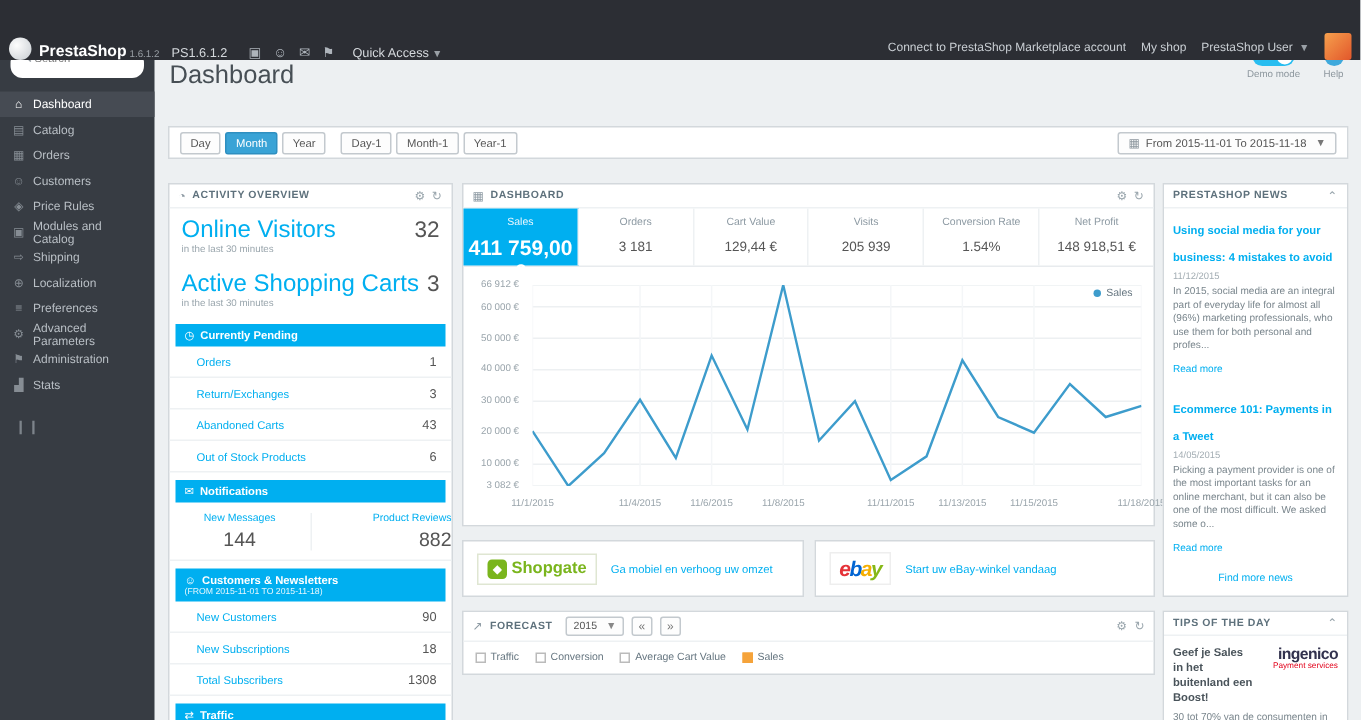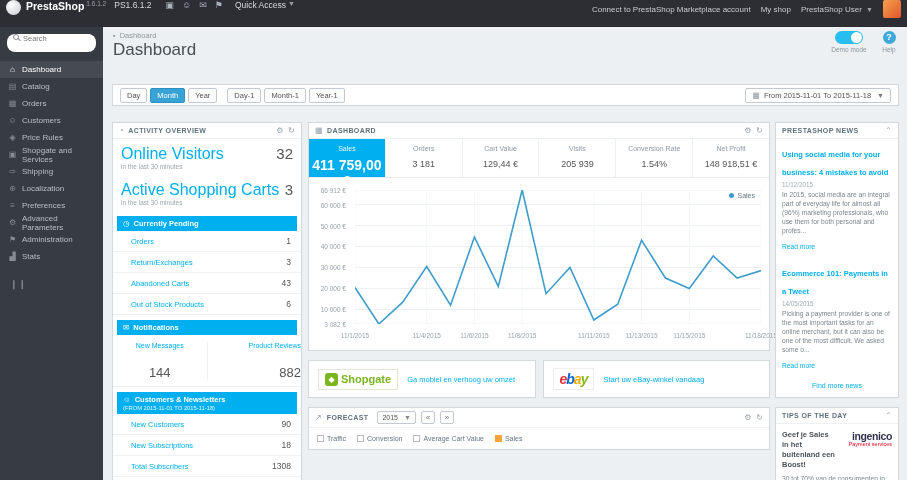--- a/index.html
+++ b/index.html
@@ -1,21 +1,21 @@
 <!DOCTYPE html>
 <html><head>
 <meta charset="utf-8">
 <style>
   * { margin:0; padding:0; box-sizing:border-box; }
   html,body { width:907px; height:480px; overflow:hidden; }
   body { font-family:"Liberation Sans", sans-serif; background:#edf0f2; position:relative; color:#555; }
   a { text-decoration:none; }
 
   
-  .topbar { position:absolute; top:0; left:0; width:907px; height:27px; background:#2c2e34; display:flex; align-items:flex-start; padding:0 6px; z-index:20; }
+  .topbar { position:absolute; top:0; left:0; width:907px; height:40px; background:#2c2e34; display:flex; align-items:flex-end; padding:0 6px; z-index:20; }
   .logo-circle { width:15px; height:15px; border-radius:50%; background:radial-gradient(circle at 35% 35%, #fdfdfd, #c7ccd1); margin-right:5px; flex:none; }
   .brand-name { color:#fff; font-size:10.5px; font-weight:bold; }
   .brand-ver { color:#9aa0a6; font-size:6.5px; margin-left:2px; margin-right:8px; }
   .shop-name { color:#d4d8dc; font-size:8.5px; margin-right:10px; }
   .top-ico { color:#aeb4bb; font-size:9px; margin:0 4px; }
   .quick-access { color:#d4d8dc; font-size:8.5px; margin-left:8px; }
   .caret { font-size:7px; color:#9aa0a6; margin-left:2px; }
   .topbar-right { margin-left:auto; display:flex; align-items:center; gap:10px; }
   .tr-link { color:#c9ced3; font-size:8px; }
   .avatar { width:18px; height:18px; border-radius:2px; background:linear-gradient(135deg,#f6a04d,#e2572b); flex:none; }
@@ -69,21 +69,21 @@
   .blue-bar { background:#00aff0; color:#fff; margin:5px 4px 0; padding:3px 6px; font-size:7.5px; font-weight:bold; }
   .blue-bar .bico { margin-right:4px; font-weight:normal; }
   .blue-sub { font-weight:normal; font-size:5.8px; opacity:.9; margin-top:1px; }
   .srow { display:flex; justify-content:space-between; align-items:center; padding:5px 10px 5px 18px; border-bottom:1px solid #eef1f3; font-size:7.5px; }
   .srow .sl { color:#00aff0; cursor:pointer; }
   .srow .sv { color:#555; font-size:8.5px; }
   .notif-cells { display:flex; text-align:center; padding:7px 0 6px; border-bottom:1px solid #eef1f3; }
   .ncell { flex:1; cursor:pointer; }
   .ncell + .ncell { border-left:1px solid #eef1f3;text-align:right; }
   .ncell .nl { color:#00aff0; font-size:7px; }
-  .ncell .nv { color:#555; font-size:13px; margin-top:16px; }
+  .ncell .nv { color:#555; font-size:13px; margin-top:3px; }
 
   
   .kpi-row { display:flex; border-bottom:1px solid #e8ebee; }
   .kpi { flex:1; height:38px; text-align:center; padding-top:6px; border-right:1px solid #eef1f3; cursor:pointer; }
   .kpi:last-child { border-right:none; }
   .klbl { font-size:7px; color:#8d9aa3; }
   .kval { font-size:9px; color:#555; margin-top:7px; }
   .kpi.active { background:#00aff0; }
   .kpi.active .klbl { color:#e8f7fe; }
   .kpi.active .kval { color:#fff; font-weight:bold; font-size:14px; margin-top:5px; }
@@ -173,21 +173,21 @@
   <div class="nav-item">
       <span class="nico">☺</span>
       <span>Customers</span>
     </div>
   <div class="nav-item">
       <span class="nico">◈</span>
       <span>Price Rules</span>
     </div>
   <div class="nav-item">
       <span class="nico">▣</span>
-      <span>Shopgate and Services</span>
+      <span>Modules and Catalog</span>
     </div>
   <div class="nav-item">
       <span class="nico">⇨</span>
       <span>Shipping</span>
     </div>
   <div class="nav-item">
       <span class="nico">⊕</span>
       <span>Localization</span>
     </div>
   <div class="nav-item">

